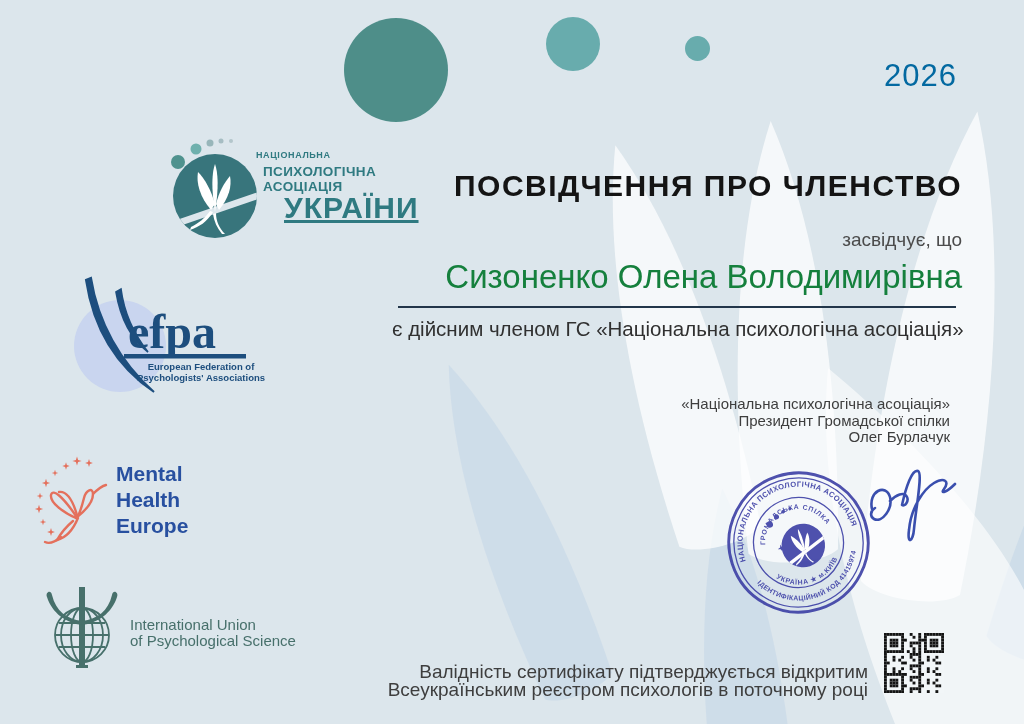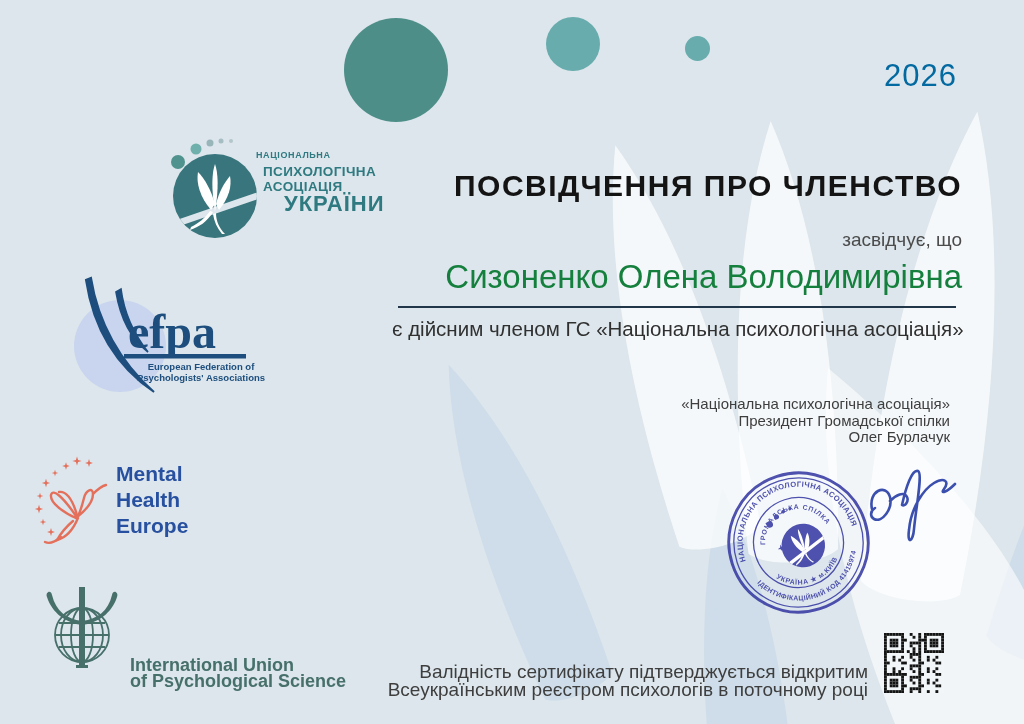--- a/index.html
+++ b/index.html
@@ -21,36 +21,36 @@
 
   
   .watermark{left:0;top:0;pointer-events:none;}
 
   
   .npa{left:160px;top:128px;width:235px;height:105px;}
   .npa-text{position:absolute;color:#2f7a81;font-weight:bold;white-space:nowrap;}
   .npa-l1{left:96px;top:22px;font-size:9px;letter-spacing:.6px;}
   .npa-l2{left:103px;top:36px;font-size:13.5px;letter-spacing:.4px;}
   .npa-l3{left:103px;top:51px;font-size:13.5px;letter-spacing:.4px;}
-  .npa-l4{left:124px;top:63px;font-size:22px;letter-spacing:1px;}
+  .npa-l4{left:124px;top:63px;font-size:30px;letter-spacing:1px;text-decoration:underline;}
 
   
   .col{left:392px;width:570px;text-align:right;white-space:nowrap;}
   .title{top:169px;font-size:30px;font-weight:800;letter-spacing:1.5px;color:#141414;}
   .certifies{top:229px;font-size:19px;color:#4b4b4b;}
   .member-name{top:258px;font-size:33px;color:#15803d;}
   .name-rule{left:398px;top:306px;width:558px;height:0;border-bottom:2px solid #22364a;}
   .statement{top:317px;font-size:20.5px;color:#303030;}
 
   
   .efpa{left:58px;top:276px;width:222px;height:120px;}
   .mhe{left:30px;top:450px;width:200px;height:112px;}
   .mhe-text{position:absolute;left:86px;top:11px;font-size:21px;font-weight:700;color:#2850a0;line-height:26px;}
   .iupsys{left:30px;top:583px;width:250px;height:90px;}
-  .iupsys-text{position:absolute;left:100px;top:34px;font-size:18px;font-weight:700;color:#47706b;line-height:16px;white-space:nowrap;margin-top:40px;}
+  .iupsys-text{position:absolute;left:100px;top:34px;font-size:15px;font-weight:400;color:#47706b;line-height:16px;white-space:nowrap;}
 
   
   .signatory{right:74px;top:396px;text-align:right;font-size:15px;color:#3e3e3e;line-height:16.5px;white-space:nowrap;}
   .signature{left:858px;top:445px;}
 
   
   .stamp{left:726px;top:470px;transform:rotate(-18deg);opacity:.9;}
 
   
   .validity{right:156px;top:663px;text-align:right;font-size:19px;color:#3e3e3e;line-height:18px;white-space:nowrap;}

